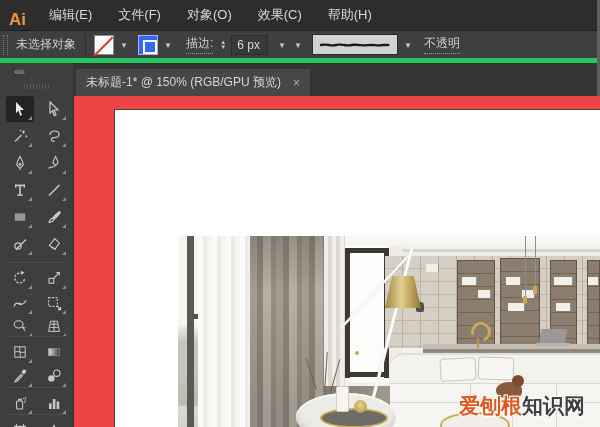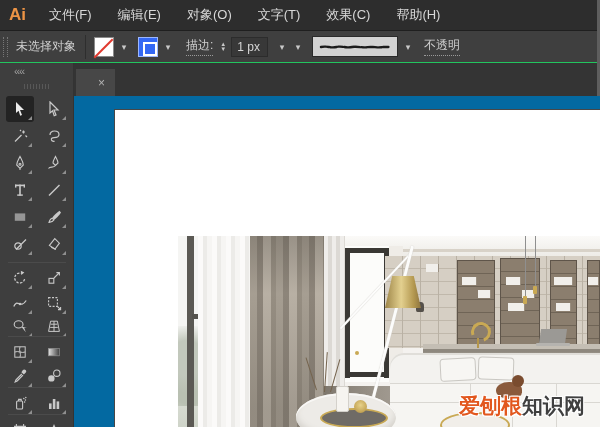--- a/index.html
+++ b/index.html
@@ -2,28 +2,28 @@
 <html><head>
 <meta charset="utf-8">
 <style>
   * { margin:0; padding:0; box-sizing:border-box; }
   html,body { width:600px; height:427px; overflow:hidden; }
   body { font-family:"Liberation Sans","DejaVu Sans",sans-serif; background:#535353; }
   #app { position:relative; width:600px; height:427px; overflow:hidden; background:#535353; }
 
   
   .menubar { position:absolute; left:0; top:0; width:600px; height:30px;
-    background:#2d2d2d; display:flex; align-items:center; z-index:30; }
+    background:#2d2d2d; display:flex; align-items:flex-end; z-index:30; }
   .logo { color:#ED9445; font-weight:bold; font-size:17px; padding:0 10px 0 9px; letter-spacing:0; }
   .menu-item { color:#d8d8d8; font-size:13px; padding:0 13px; line-height:30px; white-space:nowrap; }
   .menubar-edge { position:absolute; right:0; top:0; width:3px; height:96px; background:#5e5e5e; z-index:40; }
 
   
   .controlbar { position:absolute; left:0; top:30px; width:600px; height:33px;
-    background:#3f3f3f; border-top:1px solid #1f1f1f; border-bottom:1px solid #22c55e;
+    background:#3f3f3f; border-top:1px solid #1f1f1f; border-bottom:5px solid #22c55e;
     display:flex; align-items:center; z-index:29; }
   .grip { width:5px; height:20px; margin-left:3px;
     border-left:1px dotted #777; border-right:1px dotted #777; }
   .cb-status { color:#cfcfcf; font-size:12px; margin-left:8px; white-space:nowrap; }
   .cb-sep { width:1px; height:24px; background:#2e2e2e; margin-left:9px; }
   .swatch { width:20px; height:20px; margin-left:8px; position:relative; border:1px solid #8a8a8a; background:#fff; }
   .swatch.fill-none::after { content:""; position:absolute; left:-1px; top:-1px; width:26px; height:2px;
     background:#e03a2f; transform:rotate(-45deg); transform-origin:1px 1px; top:18px; }
   .swatch.stroke-active { background:#3468f4; border:1px solid #9cb7ff; }
   .swatch.stroke-active::after { content:""; position:absolute; left:4px; top:4px; width:10px; height:10px;
@@ -57,21 +57,21 @@
     background:repeating-linear-gradient(90deg,#585858 0 1px,transparent 1px 3px); }
   .trow { position:absolute; left:6px; width:62px; height:26px; display:flex; justify-content:space-between; }
   .tool { width:28px; height:26px; display:flex; align-items:center; justify-content:center; position:relative; }
   .tool.sel { background:#232323; border-radius:3px; }
   .tool.fly::after { content:""; position:absolute; right:2px; bottom:2px;
     border-left:4px solid transparent; border-bottom:4px solid #8f8f8f; }
   .tdiv { position:absolute; left:8px; width:58px; height:1px; background:#303030; border-bottom:1px solid #4b4b4b; }
   .tool svg { display:block; }
 
   
-  .canvas { position:absolute; left:74px; top:96px; width:526px; height:331px; background:#0369a1; }
+  .canvas { position:absolute; left:74px; top:96px; width:526px; height:331px; background:#ef4444; }
   .artboard { position:absolute; left:41px; top:14px; width:485px; height:317px; background:#ffffff;
     box-shadow:0 0 0 1px #474747; }
 
   
   .photo { position:absolute; left:63px; top:126px; width:422px; height:191px; overflow:hidden; background:#f4f2ef; }
   .photo div { position:absolute; }
   .ph-ceiling { left:140px; top:0; width:282px; height:22px; background:linear-gradient(180deg,#fbfaf8,#eceae5); }
   .ph-cornice { left:215px; top:13px; width:207px; height:3px; background:#d8d2c8; }
   .ph-leftwin { left:0; top:0; width:26px; height:191px; background:linear-gradient(180deg,#f5f5f3 55%,#dfe2da 75%,#cfd4c9); }
   .ph-greens { left:0; top:90px; width:22px; height:80px;
@@ -143,56 +143,56 @@
     font-size:21px; letter-spacing:0px;
     text-shadow:-1px -1px 0 #fff,1px -1px 0 #fff,-1px 1px 0 #fff,1px 1px 0 #fff; }
 </style>
 </head>
 <body>
 
 <div id="app">
 
   <div class="menubar">
     <span class="logo">Ai</span>
+    <span class="menu-item">编辑(E)</span>
     <span class="menu-item">文件(F)</span>
-    <span class="menu-item">编辑(E)</span>
     <span class="menu-item">对象(O)</span>
-    <span class="menu-item">文字(T)</span>
     <span class="menu-item">效果(C)</span>
     <span class="menu-item">帮助(H)</span>
   </div>
   <div class="menubar-edge"></div>
 
   <div class="controlbar">
     <div class="grip"></div>
     <span class="cb-status">未选择对象</span>
     <div class="cb-sep"></div>
     <div class="swatch fill-none"></div>
     <span class="chev">▾</span>
     <div class="swatch stroke-active"></div>
     <span class="chev">▾</span>
     <span class="cb-label">描边:</span>
     <div class="stepper">
       <span>▲</span>
       <span>▼</span>
     </div>
-    <span class="value-field">1 px</span>
+    <span class="value-field">6 px</span>
     <span class="chev" style="margin-left:8px;">▾</span>
     <span class="dd-chevbtn">▾</span>
     <div class="dd-field" style="margin-left:7px;width:86px;">
       <svg class="brush-svg" width="74" height="8" viewBox="0 0 74 8">
         <path d="M2 4 C8 2.5 12 5.5 18 4 C24 2.5 28 5.5 34 4 C40 3 44 5 50 4.2 C56 3.4 60 5.2 66 4 L72 4" stroke="#1a1a1a" stroke-width="2.4" fill="none" stroke-linecap="round" stroke-dasharray="5 1.5 3 1 6 1.2"></path>
       </svg>
     </div>
     <span class="dd-chevbtn">▾</span>
     <span class="cb-label cb-tail">不透明</span>
   </div>
 
   <div class="tabbar">
     <div class="tab">
+      <span class="tab-title">未标题-1* @ 150% (RGB/GPU 预览)</span>
       <span class="tab-close">×</span>
     </div>
   </div>
 
   <div class="toolbar">
     <span class="tb-collapse">««</span>
     <div class="tb-grip"></div>
 
     <div class="trow" style="top:33px;">
       <div class="tool sel fly">

